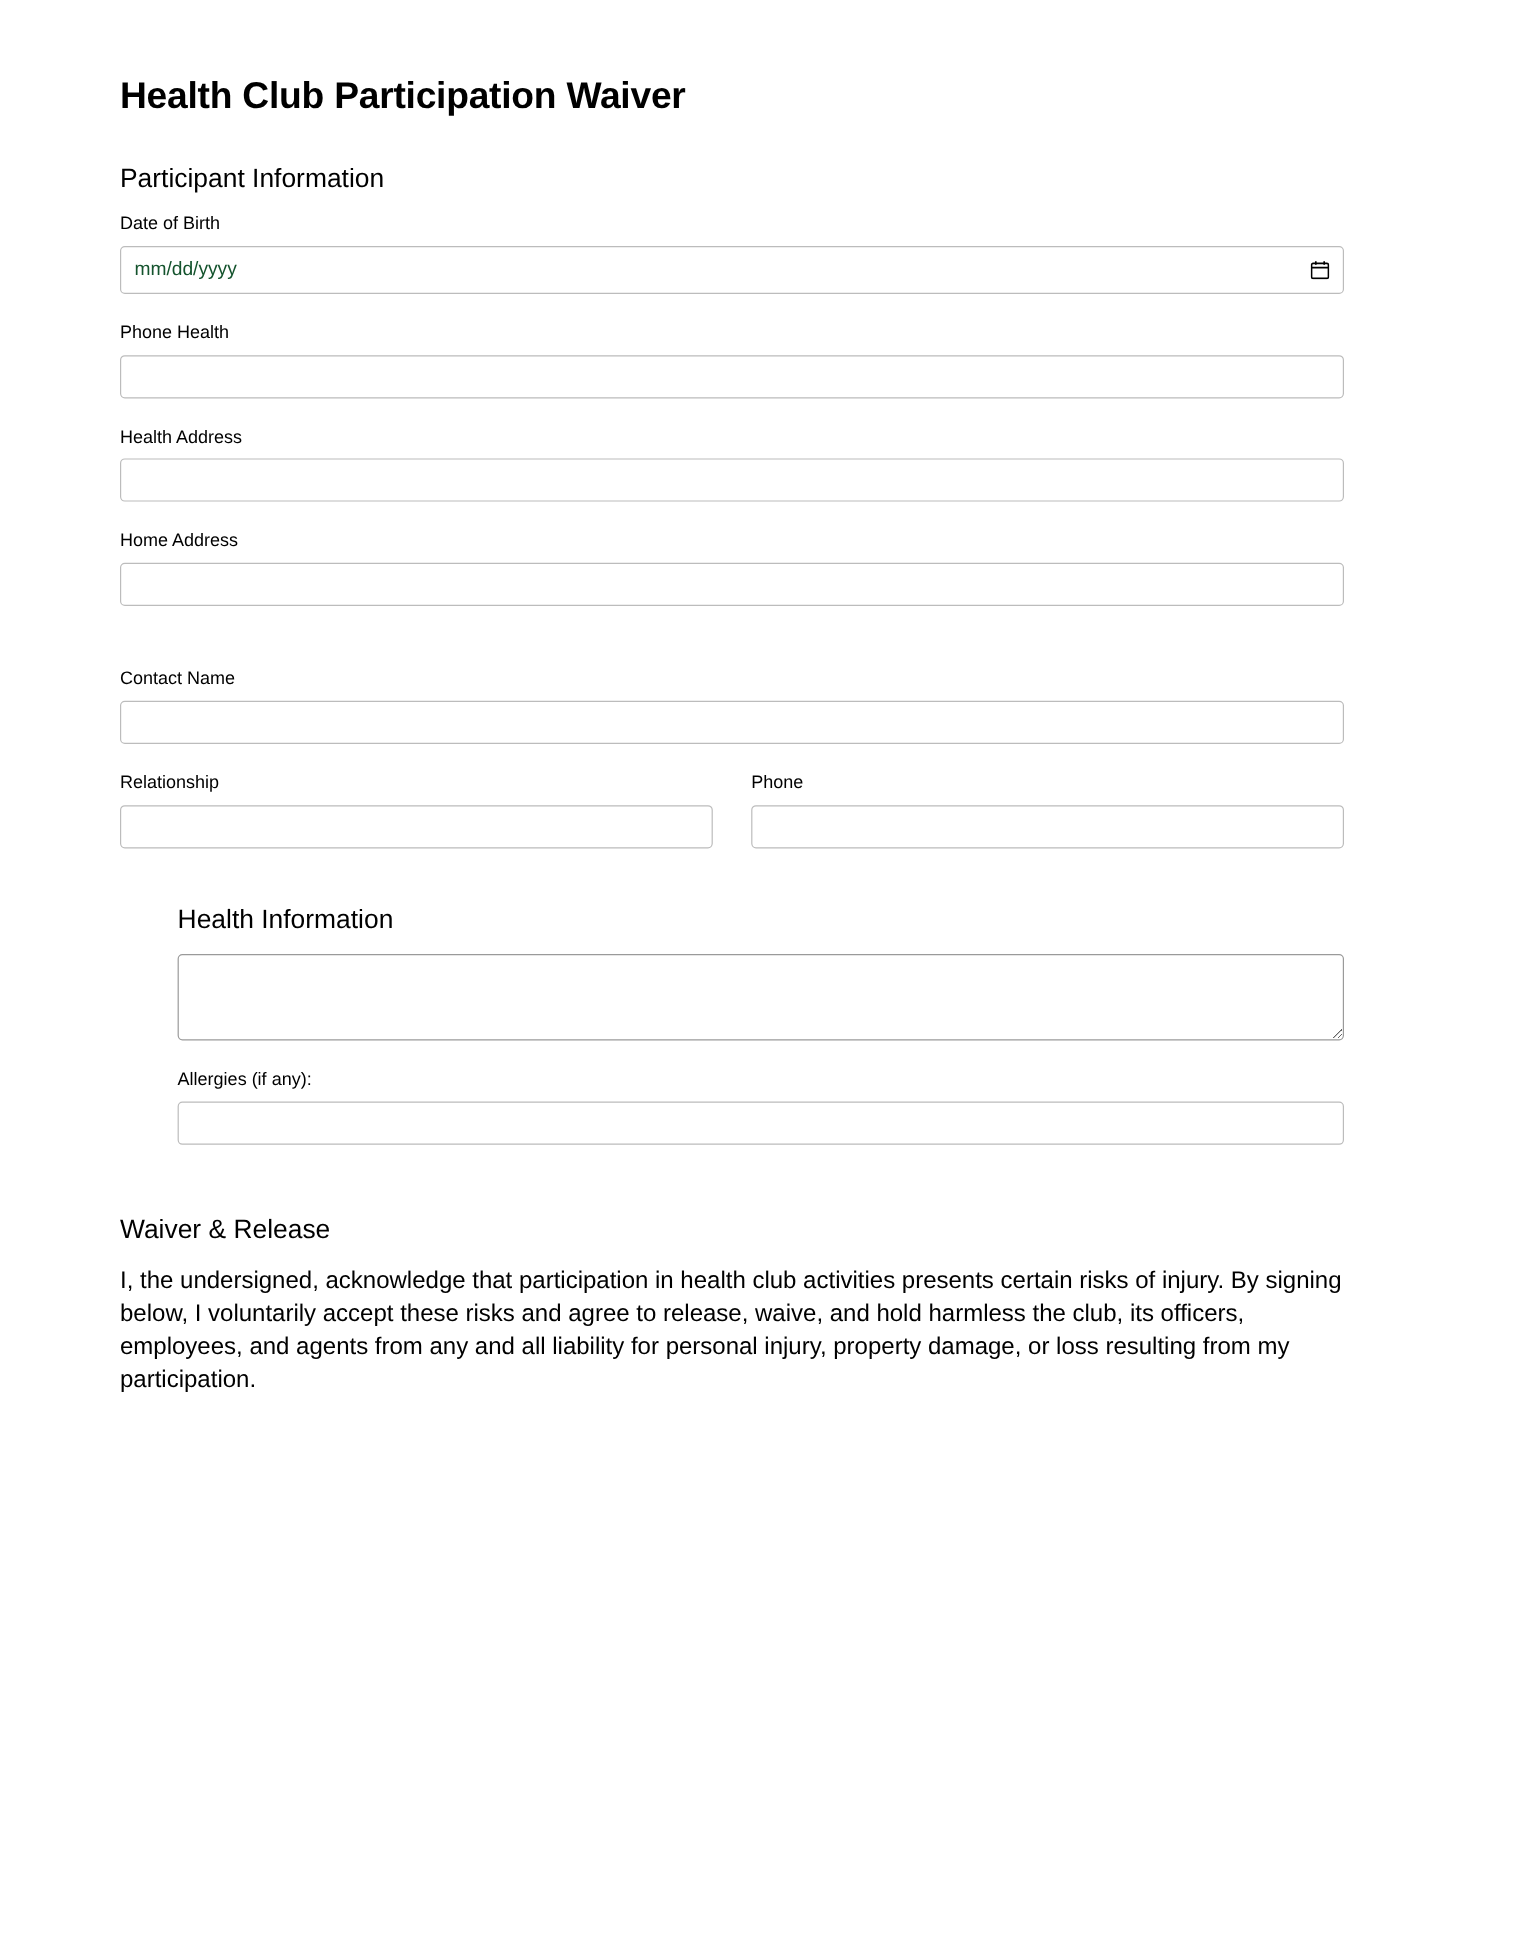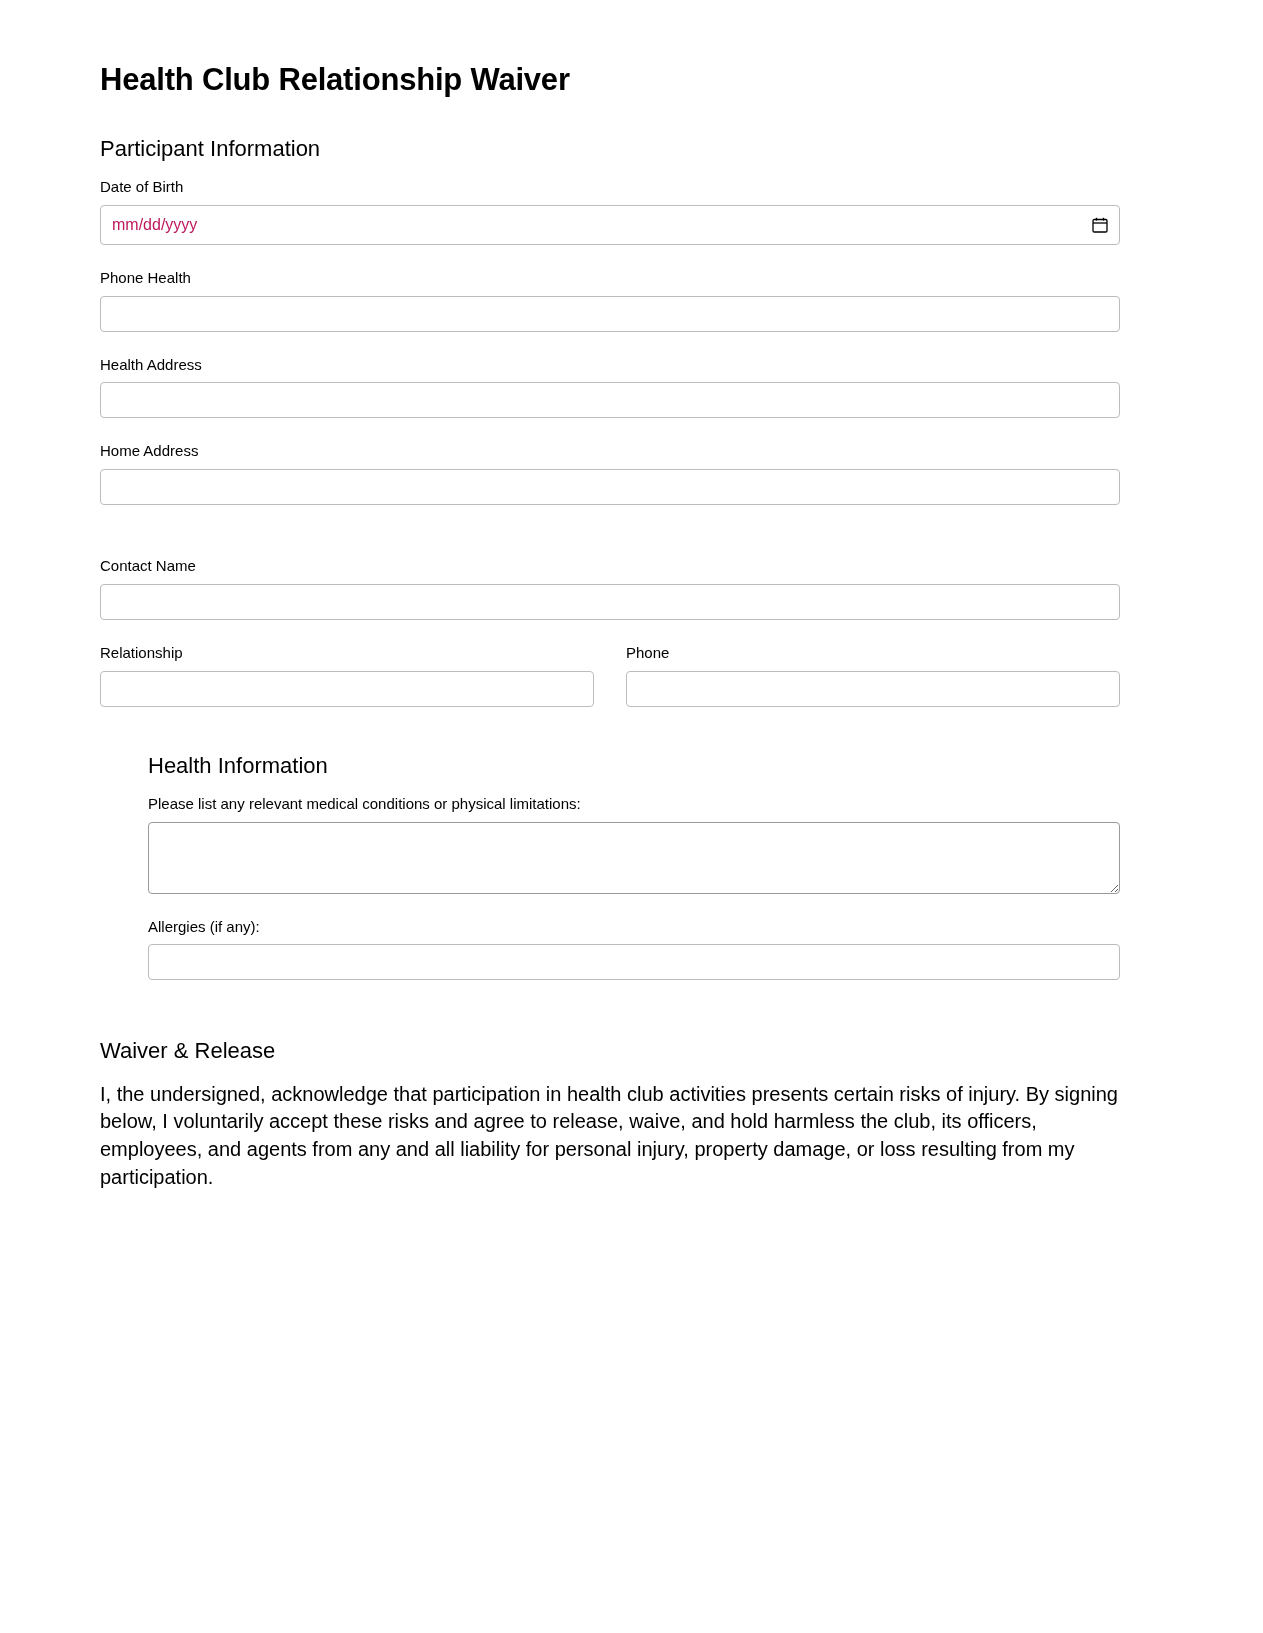--- a/index.html
+++ b/index.html
@@ -77,21 +77,21 @@
     height: 40px;
     padding-right: 40px;
     font-size: 16px;
   }
   .date-placeholder {
     position: absolute;
     left: 12px;
     top: 50%;
     transform: translateY(-50%);
     font-size: 16px;
-    color: #be185d;
+    color: #14532d;
     pointer-events: none;
   }
   .cal-icon {
     position: absolute;
     right: 12px;
     top: 50%;
     transform: translateY(-50%);
     width: 16px;
     height: 16px;
     cursor: pointer;
@@ -125,21 +125,21 @@
     margin: 14px 0 0 0;
     max-width: 1020px;
     text-align: left;
   }
 </style>
 </head>
 <body>
 
 <div class="page">
 
-  <h1 class="doc-title">Health Club Relationship Waiver</h1>
+  <h1 class="doc-title">Health Club Participation Waiver</h1>
 
   <div class="section">
     <h2 class="section-title">Participant Information</h2>
 
 
     <div class="field">
       <label class="field-label">Date of Birth</label>
       <div class="date-wrap">
         <input class="text-input date-input" type="text" value="" style="">
         <span class="date-placeholder">mm/dd/yyyy</span>
@@ -186,21 +186,20 @@
         <label class="field-label">Phone</label>
         <input class="text-input" type="text" value="" style="">
       </div>
     </div>
   </div>
 
   <div class="section gap-health">
     <h2 class="section-title">Health Information</h2>
 
     <div class="field">
-      <label class="field-label">Please list any relevant medical conditions or physical limitations:</label>
       <textarea class="textarea-input" style=""></textarea>
     </div>
 
     <div class="field">
       <label class="field-label">Allergies (if any):</label>
       <input class="text-input" type="text" value="" style="">
     </div>
   </div>
 
   <div class="section gap-waiver">

